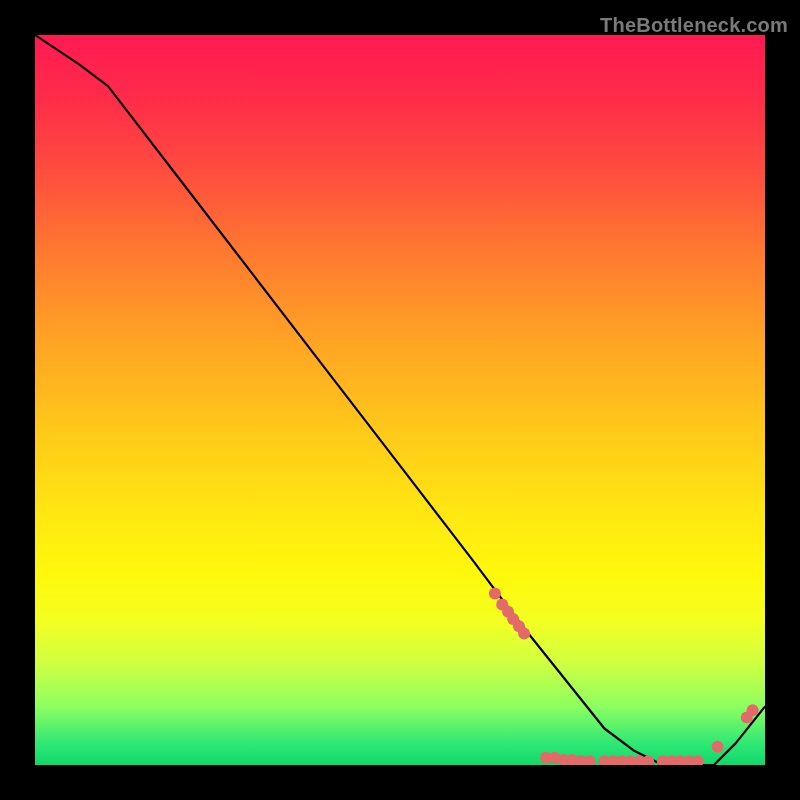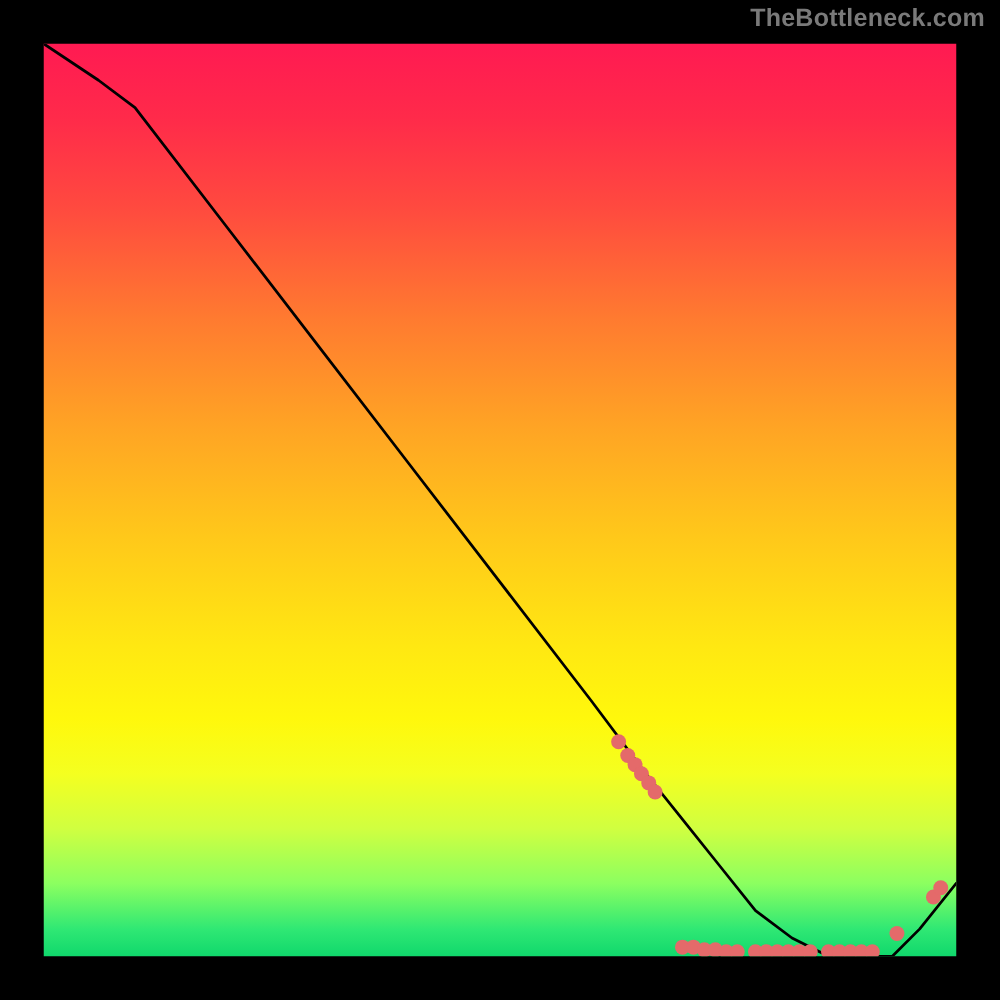--- a/index.html
+++ b/index.html
@@ -36,21 +36,21 @@
       #30e874 97%,
       #10d86c 100%
     );
   }
   .svg-layer {
     position: absolute;
     inset: 0;
   }
   .attribution {
     position: absolute;
-    top: 4px;
+    top: 14px;
     right: 12px;
     font-family: Arial, Helvetica, sans-serif;
     font-size: 20px;
     font-weight: 600;
     color: #7a7a7a;
     letter-spacing: 0.2px;
   }
 </style>
 </head>
 <body>

